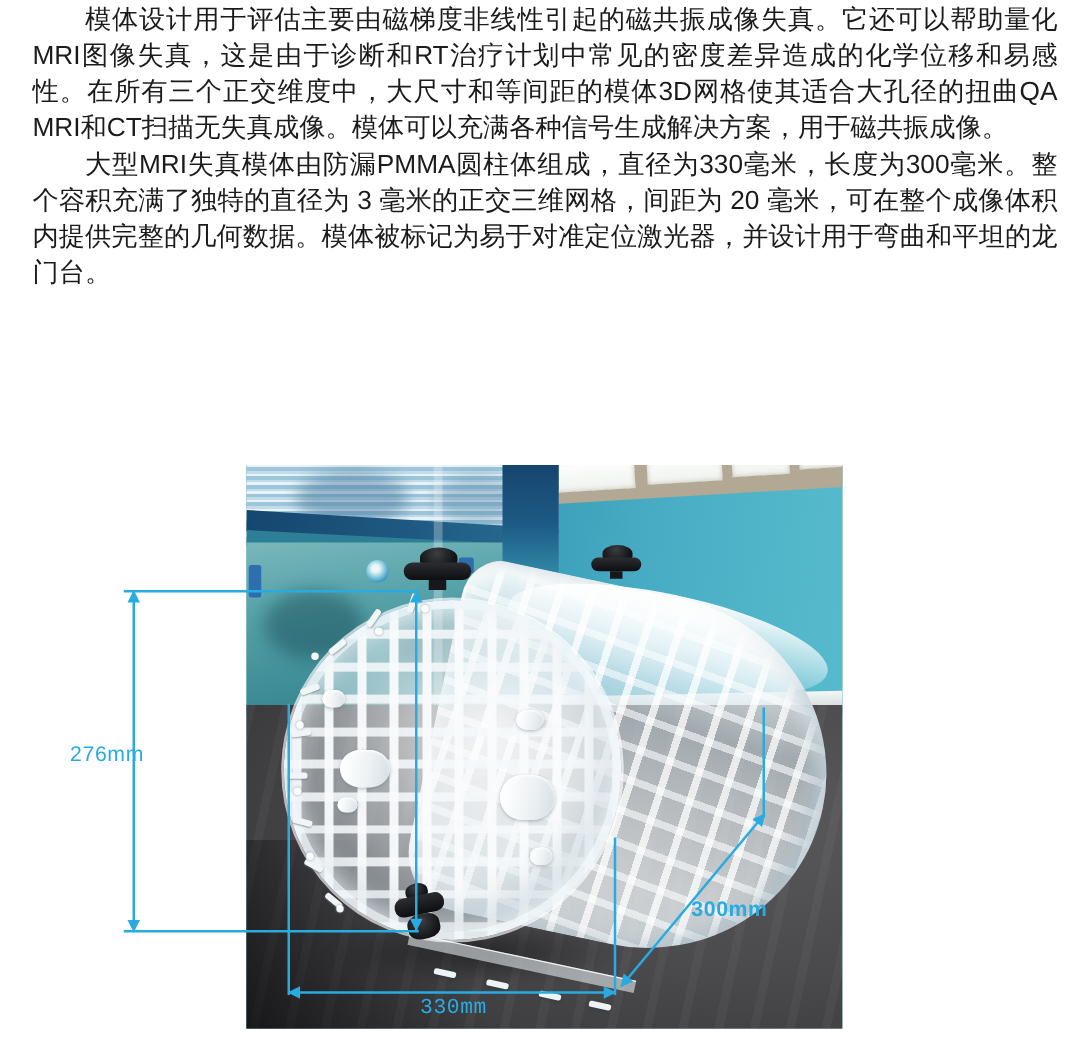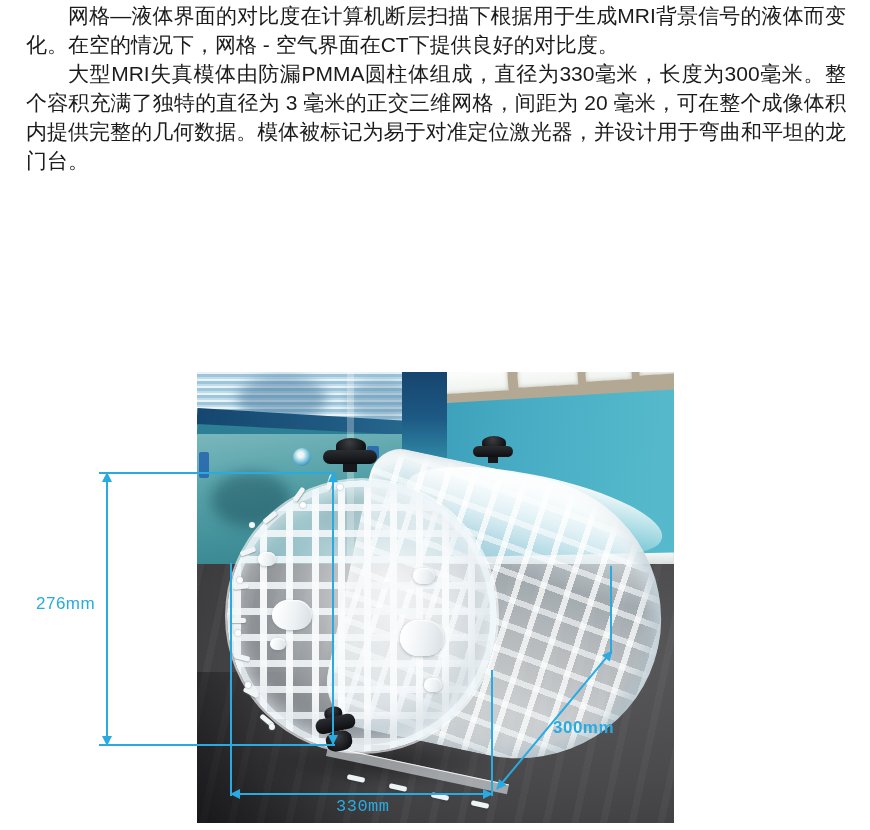--- a/index.html
+++ b/index.html
@@ -105,21 +105,21 @@
   .arr.down{left:-4px;bottom:-1px;border-left:5px solid transparent;border-right:5px solid transparent;border-top:10px solid #29abe2;}
   .arr.left{left:-1px;top:-4px;border-top:5px solid transparent;border-bottom:5px solid transparent;border-right:10px solid #29abe2;}
   .arr.right{right:-1px;top:-4px;border-top:5px solid transparent;border-bottom:5px solid transparent;border-left:10px solid #29abe2;}
 </style>
 </head>
 <body>
 
 <div class="page">
 
   <div class="text-block">
-    <p>网格—液体界面的对比度在计算机断层扫描下根据用于生成MRI背景信号的液体而变化。在空的情况下，网格 - 空气界面在CT下提供良好的对比度。</p>
+    <p>模体设计用于评估主要由磁梯度非线性引起的磁共振成像失真。它还可以帮助量化MRI图像失真，这是由于诊断和RT治疗计划中常见的密度差异造成的化学位移和易感性。在所有三个正交维度中，大尺寸和等间距的模体3D网格使其适合大孔径的扭曲QA MRI和CT扫描无失真成像。模体可以充满各种信号生成解决方案，用于磁共振成像。</p>
     <p>大型MRI失真模体由防漏PMMA圆柱体组成，直径为330毫米，长度为300毫米。整个容积充满了独特的直径为 3 毫米的正交三维网格，间距为 20 毫米，可在整个成像体积内提供完整的几何数据。模体被标记为易于对准定位激光器，并设计用于弯曲和平坦的龙门台。</p>
   </div>
 
   <div class="figure">
 
     <div class="photo">
 
       <div class="bg-wall"></div>
       <div class="win-strip">
         <div class="pane p1"></div>
@@ -205,21 +205,21 @@
       <div class="dim" style="left:99px;top:744px;width:236px;height:2px;"></div>
 
       <div class="dim" style="left:106px;top:473px;width:2px;height:272px;">
         <div class="arr up"></div>
         <div class="arr down"></div>
       </div>
       <div class="dim" style="left:332px;top:473px;width:2px;height:271px;">
         <div class="arr up"></div>
         <div class="arr down"></div>
       </div>
-      <div class="dim-label" style="left:36px;top:594px;">276mm</div>
+      <div class="dim-label" style="left:56px;top:594px;">276mm</div>
 
       <div class="dim" style="left:230px;top:563px;width:2px;height:233px;"></div>
       <div class="dim" style="left:491px;top:670px;width:2px;height:126px;"></div>
       <div class="dim" style="left:231px;top:793px;width:261px;height:2px;">
         <div class="arr left"></div>
         <div class="arr right"></div>
       </div>
       <div class="dim-label" style="left:336px;top:797px;font-family:Liberation Mono, monospace;">330mm</div>
 
       <div class="dim" style="left:610px;top:566px;width:2px;height:88px;"></div>

